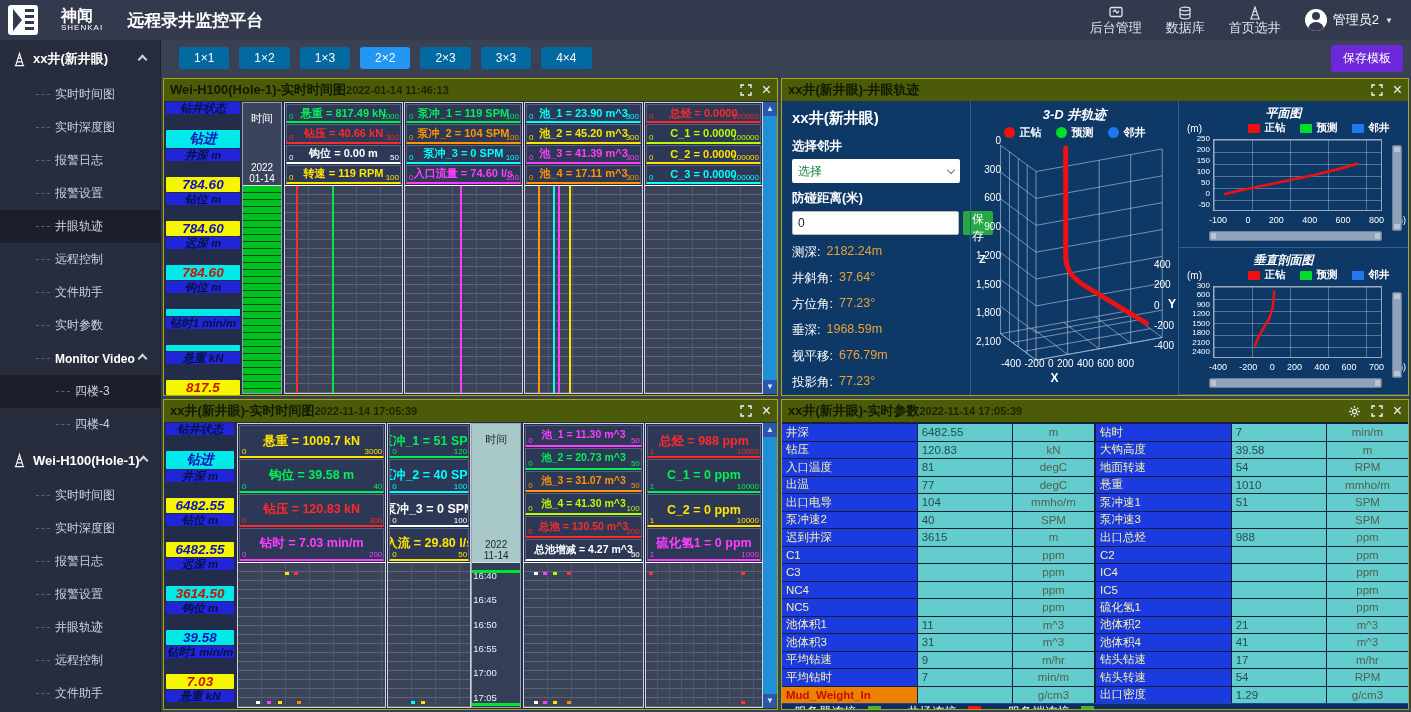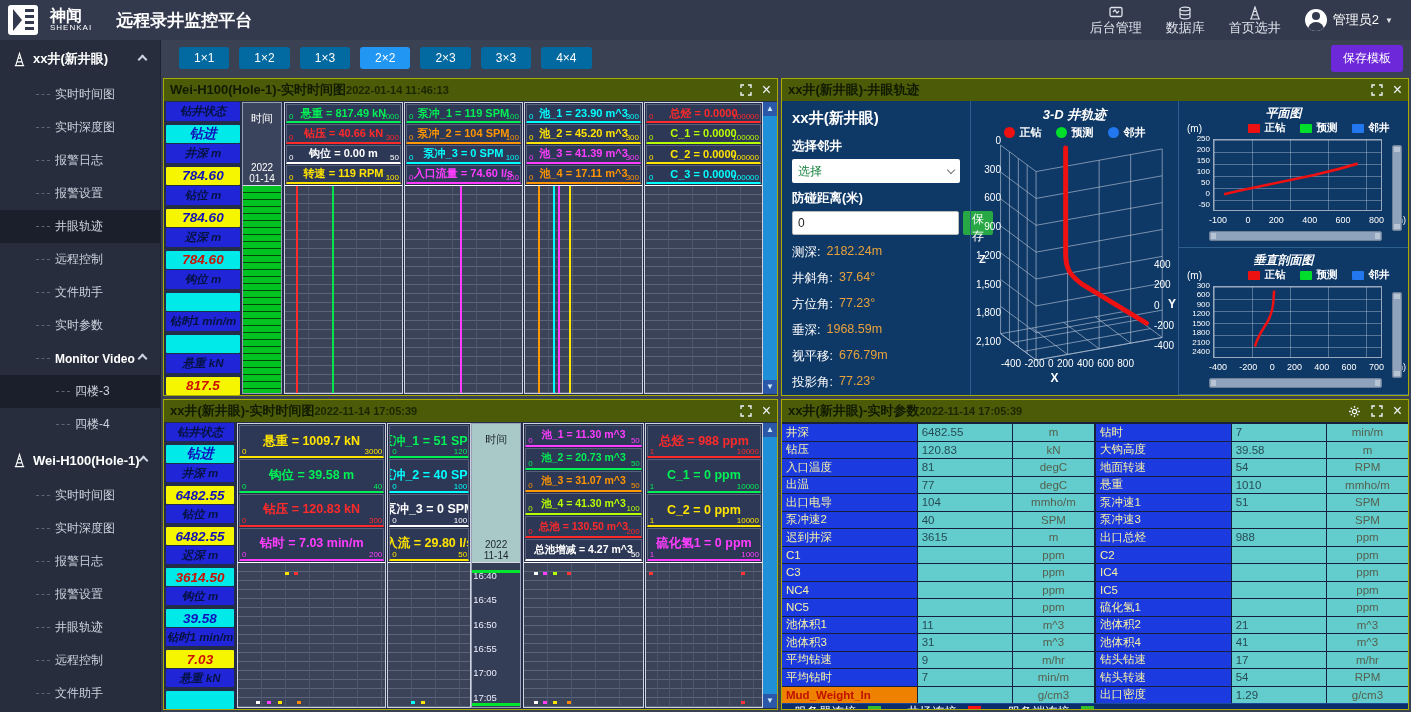--- a/index.html
+++ b/index.html
@@ -2,21 +2,21 @@
 <html><head>
 <meta charset="utf-8">
 <style>
   *{margin:0;padding:0;box-sizing:border-box}
   html,body{width:1411px;height:712px;overflow:hidden}
   body{font-family:"Liberation Sans","DejaVu Sans",sans-serif;background:#3a4152;color:#e8eaf0}
   #app{position:relative;width:1411px;height:712px;overflow:hidden}
 
   
   .app-header{position:absolute;left:0;top:0;right:0;height:40px;background:#333a4e;display:flex;align-items:center;z-index:5}
-  .logo-wrap{display:flex;align-items:center;gap:12px;padding:0 10px 0 8px}
+  .logo-wrap{display:flex;align-items:center;gap:23px;padding:0 10px 0 8px}
   .logo-glyph{width:30px;height:30px;background:#fff;border-radius:3px;position:relative;overflow:hidden}
   .logo-glyph:before{content:"";position:absolute;left:5px;top:4px;border-left:9px solid #333a4e;border-top:11px solid transparent;border-bottom:11px solid transparent}
   .logo-glyph:after{content:"";position:absolute;right:4px;top:4px;width:9px;height:22px;background:repeating-linear-gradient(to bottom,#333a4e 0 3px,#fff 3px 6px)}
   .logo-cn{font-size:16px;font-weight:bold;color:#fff;line-height:15px}
   .logo-en{font-size:8px;letter-spacing:1px;color:#fff}
   .app-title{font-size:17px;font-weight:bold;color:#fff;margin-left:14px}
   .top-nav{margin-left:auto;display:flex;align-items:center;gap:24px;padding-right:18px}
   .nav-item{display:flex;flex-direction:column;align-items:center;font-size:13px;color:#dfe3ea;cursor:pointer;line-height:15px}
   .nav-item svg{width:16px;height:14px}
   .user-chip{display:flex;align-items:center;gap:6px;font-size:13px;color:#fff;cursor:pointer}
@@ -52,21 +52,21 @@
   .panel-time{font-size:11px;font-weight:bold;color:#1c2600}
   .ph-icons{margin-left:auto;display:flex;align-items:center;gap:10px;color:#eef4ff}
   .ph-icons .x{font-size:16px;line-height:14px;cursor:pointer}
   .ph-icons svg{cursor:pointer}
   .panel-body{flex:1;display:flex;overflow:hidden;position:relative}
 
   
   .pcol-params{flex:none;display:flex;flex-direction:column;background:#232c49}
   .ppair{flex:1;display:flex;flex-direction:column;margin:1px 2px 0 2px}
   .plabel{flex:1;background:#2026d8;color:#061240;font-weight:bold;font-style:italic;font-size:11.5px;display:flex;align-items:center;justify-content:center;text-align:center;line-height:12px;border-radius:1px}
-  .pvalue{flex:1;margin-top:4px;font-weight:bold;font-style:italic;font-size:13.5px;display:flex;align-items:center;justify-content:center;background:#00eaea;color:#111;border-radius:1px}
+  .pvalue{flex:1;margin-top:16px;font-weight:bold;font-style:italic;font-size:13.5px;display:flex;align-items:center;justify-content:center;background:#00eaea;color:#111;border-radius:1px}
   .ppair.v-yellow .pvalue{background:#f6f600}
   .ppair.v-cyan .pvalue{background:#00eaea}
   .ppair.t-blue .pvalue{color:#1111bb}
   .ppair.t-red .pvalue{color:#cc1100}
 
   .pcol-time{flex:none;width:40px;background:#3a445c;border:1px solid #97a0b4;display:flex;flex-direction:column;margin:1px 1px 1px 0}
   .tc-head{flex:none;display:flex;flex-direction:column;align-items:center;color:#fff;font-size:11px}
   .tc-head .th1{margin-top:8px}
   .tc-head .th2{margin-top:auto;font-size:10px}
   .tc-head .th3{font-size:10px;margin-bottom:1px}

